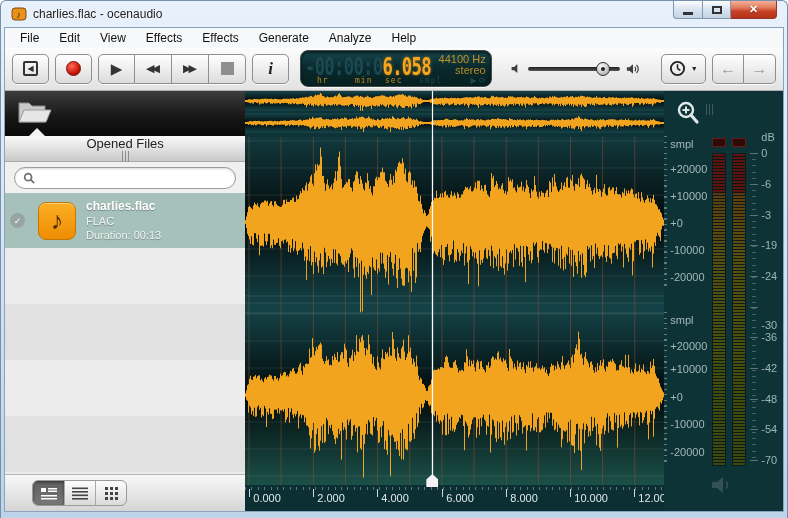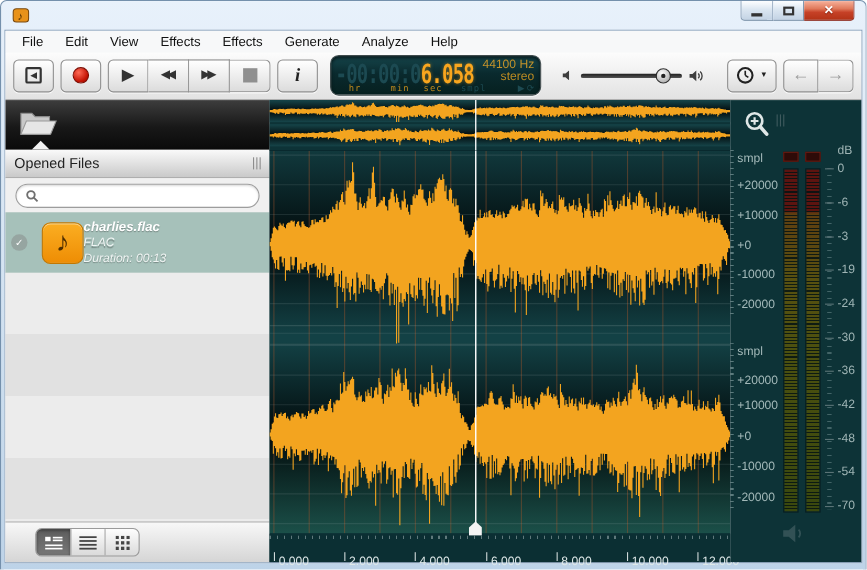--- a/index.html
+++ b/index.html
@@ -75,36 +75,36 @@
 
   
   .content { height:420px; display:flex; }
 
   
   .sidebar { width:243px; display:flex; flex-direction:column; background:#e9e9e9; }
   .sb-dark { height:45px; background:linear-gradient(180deg,#3d3d3d,#181818 55%,#0a0a0a); position:relative; padding:6px 0 0 12px; }
   .sb-notch { position:absolute; left:24px; bottom:0; width:0; height:0;
     border-left:8px solid transparent; border-right:8px solid transparent; border-bottom:8px solid #f2f2f2; }
   .sb-header { height:26px; background:linear-gradient(180deg,#fafafa,#c9c9c9); border-bottom:1px solid #a8a8a8;
-    display:flex; align-items:center; padding:0 8px; }
+    display:flex; align-items:center; padding:0 8px;flex-direction:column; }
   .sb-header-title { font-size:13px; color:#222; flex:1; }
   .grip { display:flex; gap:2px; }
   .grip i { width:1px; height:11px; background:#8d8d8d; }
   .sb-search { height:31px; background:#f0f0f0; display:flex; align-items:center; padding:0 9px; }
   .search-pill { flex:1; height:22px; background:#fff; border:1px solid #9d9d9d; border-radius:11px;
     display:flex; align-items:center; padding:0 8px; gap:5px; box-shadow:inset 0 1px 2px rgba(0,0,0,.15); }
   .search-pill input { border:none; outline:none; background:transparent; font-size:12px; flex:1; min-width:0; }
   .file-row { height:55px; background:#a6c1ba; display:flex; align-items:center; }
   .check-bullet { width:15px; height:15px; border-radius:50%; background:#96a5a1; margin-left:5px;
     color:#fff; font-size:9px; display:flex; align-items:center; justify-content:center; flex:0 0 auto; }
   .file-icon { width:38px; height:38px; border-radius:8px; margin-left:13px; flex:0 0 auto;
     background:linear-gradient(180deg,#fbae22,#ee8d04); border:1px solid #c37700;
     display:flex; align-items:center; justify-content:center; box-shadow:inset 0 1px 0 rgba(255,255,255,.45); }
   .file-icon span { font-size:25px; color:#4e2e00; }
-  .file-meta { margin-left:0; color:#fff; text-shadow:0 1px 1px rgba(0,0,0,.3);font-style:italic; }
+  .file-meta { margin-left:10px; color:#fff; text-shadow:0 1px 1px rgba(0,0,0,.3); }
   .file-name { font-size:12px; font-weight:bold; line-height:15px; }
   .file-format, .file-duration { font-size:11px; line-height:14px; color:#f0f5f4; }
   .file-empty { flex:1; background:repeating-linear-gradient(180deg,#ececec 0 56px,#e1e1e1 56px 112px); }
   .sb-bottom { height:37px; background:linear-gradient(180deg,#f8f8f8,#d5d5d5); border-top:1px solid #b5b5b5;
     display:flex; align-items:center; padding-left:27px; }
   .vgroup { display:flex; border:1px solid #9a9a9a; border-radius:6px; overflow:hidden;
     background:linear-gradient(180deg,#fdfdfd,#dadada); }
   .vbtn { width:31px; height:24px; display:flex; align-items:center; justify-content:center; border-left:1px solid #a8a8a8; }
   .vbtn:first-child { border-left:none; }
   .vbtn.active { background:linear-gradient(180deg,#5e5e5e,#787878); box-shadow:inset 0 1px 3px rgba(0,0,0,.5); }
@@ -112,21 +112,21 @@
   
   .main-col { width:419px; display:flex; flex-direction:column; background:#0d3337; }
   .overview { height:46px; border-bottom:1px solid #04181a; position:relative; }
   .wave { height:348px; position:relative; }
   .wave svg, .overview svg { display:block; }
   .ph-marker { position:absolute; left:181px; bottom:-2px; width:12px; height:13px; background:#f4f4f4;
     clip-path:polygon(50% 0,100% 42%,100% 100%,0 100%,0 42%); z-index:5; }
   .time-axis { height:26px; background:#0b2f33; position:relative; }
   .time-axis::before { content:""; position:absolute; top:2px; left:0; right:0; height:3px;
     background:repeating-linear-gradient(90deg, rgba(195,210,210,.45) 0 1px, transparent 1px 6.4px); }
-  .tick { position:absolute; top:20px; font-size:11px; color:#dfe9e9; padding-left:4px; }
+  .tick { position:absolute; top:7px; font-size:11px; color:#dfe9e9; padding-left:4px; }
   .tick::before { content:""; position:absolute; left:0; top:-3px; width:1px; height:8px; background:#cfd9d9; }
 
   
   .right-panel { width:120px; background:#0d3337; position:relative; font-size:11px; color:#a3b9b9; }
   .rp-zoom { position:absolute; left:12px; top:9px; }
   .rp-grip { position:absolute; left:42px; top:13px; }
   .rp-grip i { background:#3f5a5e; }
   .s-label { position:absolute; left:6px; font-size:11px; color:#a3b9b9; }
   .s-ticks { position:absolute; left:0; width:3px;
     background:repeating-linear-gradient(180deg, rgba(170,195,195,.5) 0 1px, transparent 1px 5.5px); }
@@ -144,20 +144,21 @@
 </style>
 </head>
 <body>
 
 <div class="window">
   <div class="titlebar">
     <svg width="16" height="16" viewBox="0 0 16 16">
       <rect x="1" y="2" width="14" height="12" rx="3" fill="#e8921a" stroke="#7a4a10"></rect>
       <text x="5" y="12" font-size="10" fill="#4e2e00">♪</text>
     </svg>
+    <span class="title-text">charlies.flac - ocenaudio</span>
   </div>
   <div class="win-btns">
     <div class="win-btn min">
         <div class="glyph-min"></div>
       </div>
     <div class="win-btn max">
         <div class="glyph-max"></div>
       </div>
     <div class="win-btn close">
         <span class="glyph-close">✕</span>
@@ -442,21 +443,21 @@
           <span class="db-label" style="top:56px">0</span>
         <div class="db-dash" style="top:93px"></div>
           <span class="db-label" style="top:87px">-6</span>
         <div class="db-dash" style="top:124px"></div>
           <span class="db-label" style="top:118px">-3</span>
         <div class="db-dash" style="top:154px"></div>
           <span class="db-label" style="top:148px">-19</span>
         <div class="db-dash" style="top:185px"></div>
           <span class="db-label" style="top:179px">-24</span>
         <div class="db-dash" style="top:216px"></div>
-          <span class="db-label" style="top:210px">-30</span>
+          <span class="db-label" style="top:228px">-30</span>
         <div class="db-dash" style="top:246px"></div>
           <span class="db-label" style="top:240px">-36</span>
         <div class="db-dash" style="top:277px"></div>
           <span class="db-label" style="top:271px">-42</span>
         <div class="db-dash" style="top:308px"></div>
           <span class="db-label" style="top:302px">-48</span>
         <div class="db-dash" style="top:338px"></div>
           <span class="db-label" style="top:332px">-54</span>
         <div class="db-dash" style="top:369px"></div>
           <span class="db-label" style="top:363px">-70</span>

